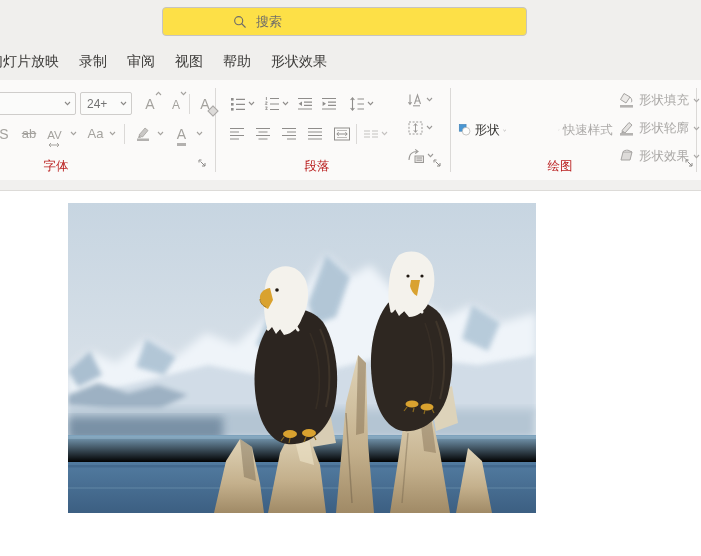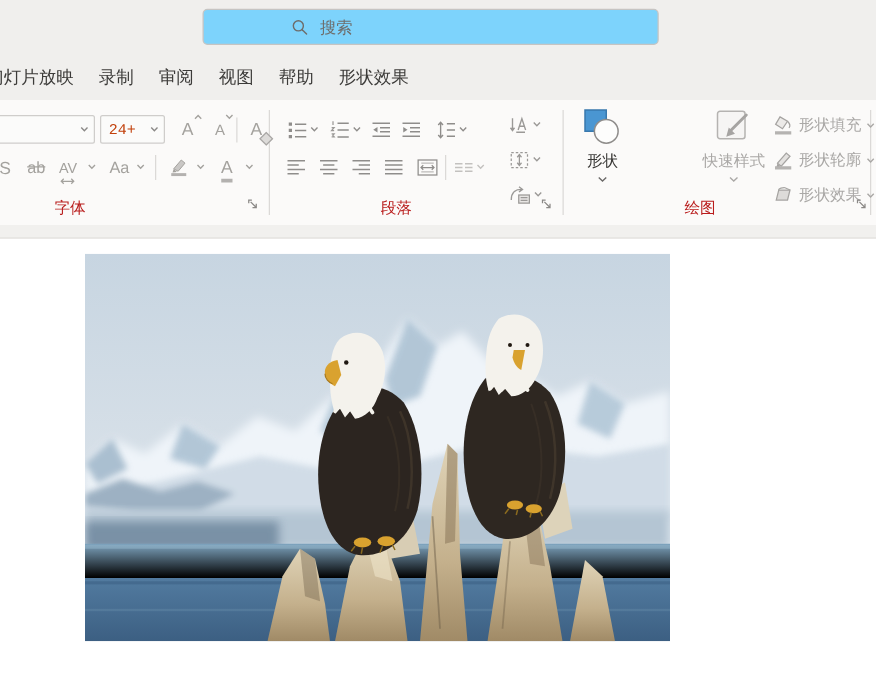--- a/index.html
+++ b/index.html
@@ -1,49 +1,49 @@
 <!DOCTYPE html>
 <html><head>
 <meta charset="utf-8">
 <style>
   html,body{margin:0;padding:0;background:#fff;}
   .app{position:relative;width:701px;height:556px;overflow:hidden;background:#fff;
        font-family:"Liberation Sans","DejaVu Sans",sans-serif;-webkit-font-smoothing:antialiased;}
   
   .topbar{position:absolute;top:0;left:0;right:0;height:44px;background:#f0efed;}
   .search{position:absolute;left:162px;top:7px;width:365px;height:29px;box-sizing:border-box;
-          background:#7dd3fc;border:1px solid #c6c4c2;border-radius:4px;
+          background:#fde047;border:1px solid #c6c4c2;border-radius:4px;
           display:flex;align-items:center;padding-left:70px;gap:9px;color:#6e6c6a;font-size:13px;cursor:text;}
   
   .tabrow{position:absolute;top:44px;left:0;right:0;height:36px;background:#f0efed;
           border-bottom:1px solid #e8e6e4;display:flex;align-items:center;gap:20px;
           font-size:14px;color:#3c3b39;}
   .tab{white-space:nowrap;cursor:pointer;}
   .tab.first{margin-left:-11px;}
   
   .ribbon{position:absolute;top:80px;left:0;right:0;height:100px;background:#fbfaf9;}
   .gsep{position:absolute;top:8px;width:1px;height:84px;background:#dbd9d7;}
   .group{position:absolute;top:0;height:100px;}
   .glabel{position:absolute;bottom:5px;font-size:12.5px;color:#b91c1c;text-align:center;}
   .launcher{position:absolute;cursor:pointer;}
   .vsep{position:absolute;width:1px;height:20px;background:#dbd9d7;}
   .rbtn{position:absolute;height:23px;display:flex;align-items:center;justify-content:center;
         gap:2px;cursor:pointer;border-radius:2px;}
   .glyph{color:#a4a29e;font-size:13px;line-height:1;}
   .glyph.sm{font-size:11.5px;}
   .combo{position:absolute;box-sizing:border-box;height:23px;background:#fbfbfa;border:1px solid #cfcdcb;
          border-radius:2px;display:flex;align-items:center;padding:0 4px 0 6px;cursor:pointer;}
-  .combo .val{flex:1;font-size:12px;color:#c2410c;font-family:Liberation Mono, monospace;}
+  .combo .val{flex:1;font-size:12px;color:#737373;}
   .stack{position:relative;display:inline-block;}
   .supchev{position:absolute;top:-4px;right:-7px;}
   .colorbar{position:absolute;left:0;right:0;bottom:-3px;height:3px;background:#b3b1af;}
   .eraser{position:absolute;right:-7px;bottom:-2px;width:6px;height:6px;background:#dddbd9;
           border:1px solid #a9a7a5;transform:rotate(45deg);}
   
-  .bigbtn{position:absolute;top:6px;height:88px;display:flex;flex-direction:column;align-items:center;
+  .bigbtn{position:absolute;top:6px;height:88px;display:flex;flex-direction:row;align-items:center;
           justify-content:flex-start;gap:3px;cursor:pointer;border-radius:3px;}
   .bigbtn .lbl{font-size:12.5px;color:#3b3a38;white-space:nowrap;}
   .bigbtn.disabled .lbl{color:#aaa8a6;}
   .stackbtn{position:absolute;display:flex;align-items:center;gap:4px;cursor:pointer;height:20px;}
   .stackbtn .lbl{font-size:12.5px;color:#aaa8a6;white-space:nowrap;}
   
   .strip{position:absolute;top:180px;left:0;right:0;height:10px;background:#f1f0ee;border-bottom:1px solid #dddbd8;}
   .doc{position:absolute;top:191px;left:0;right:0;bottom:0;background:#fff;}
   .slide-img{position:absolute;left:68px;top:12px;width:468px;height:310px;cursor:pointer;}
   svg{display:block;}

